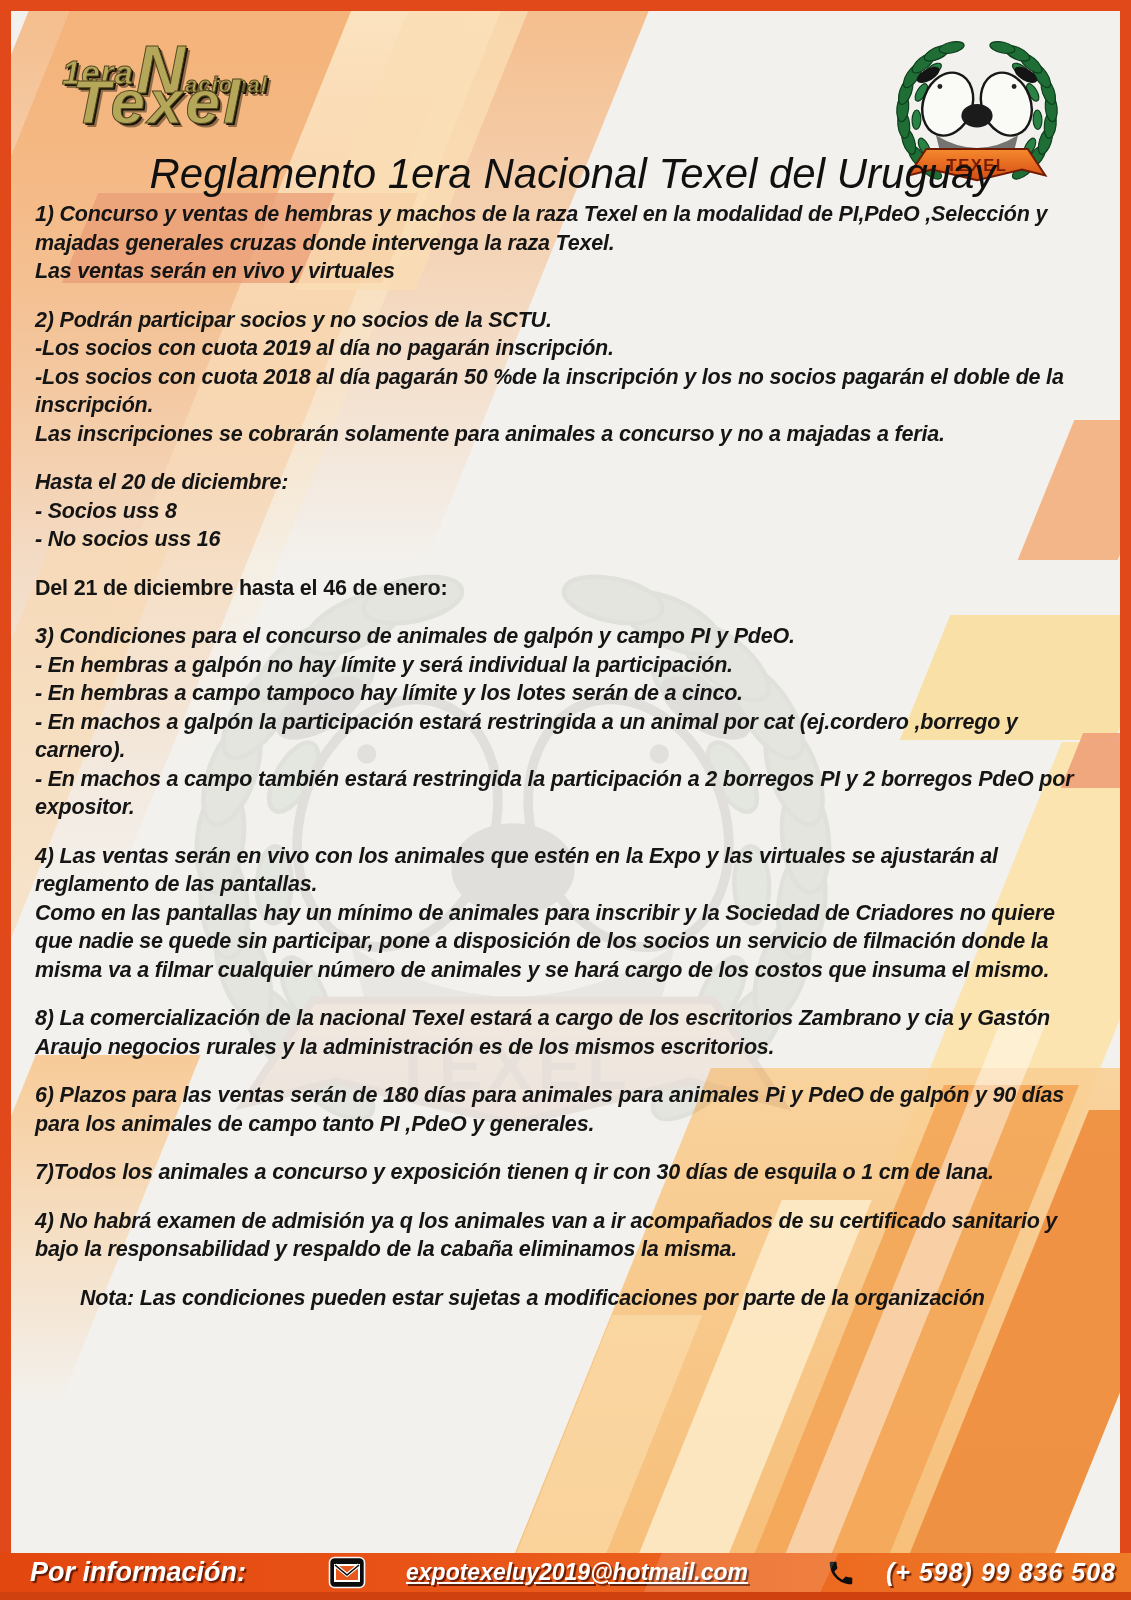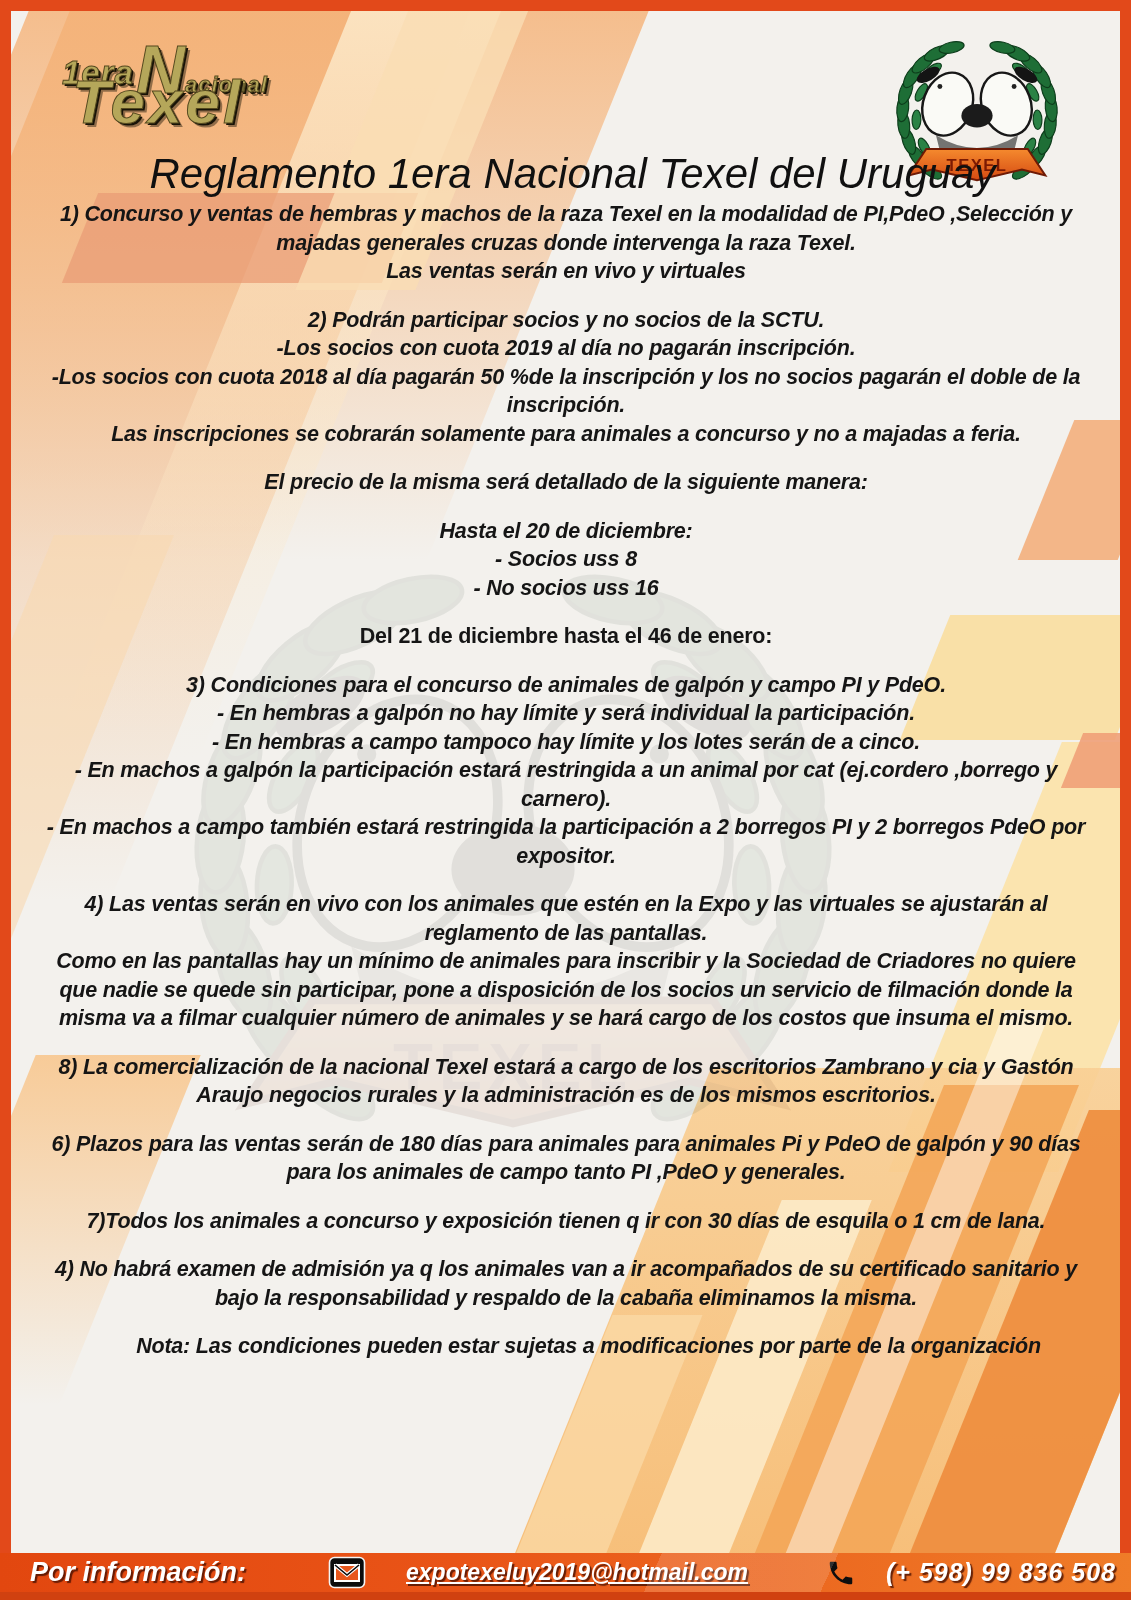--- a/index.html
+++ b/index.html
@@ -53,21 +53,21 @@
   .title {
     position:absolute; top:150px; left:7px; width:100%; z-index:4;
     text-align:center; font-size:42px; font-weight:400; font-style:italic; color:#101010;
   }
 
   
   .content { position:absolute; top:200px; left:35px; right:34px; z-index:4; }
   .para {
     margin:0 0 20px 0; white-space:pre-line;
     font-style:italic; font-weight:700; font-size:21.5px; line-height:28.5px;
-    letter-spacing:-0.2px; color:#151515;text-align:center;
+    letter-spacing:-0.2px; color:#151515;
   }
   .para.upright { font-style:normal; }
   .para.note { padding-left:45px; margin-bottom:8px; }
 
   
   .footer { position:absolute; left:0; right:0; bottom:0; height:47px; z-index:9; }
   .footer-band {
     position:absolute; top:0; left:0; right:0; height:39px;
     background:linear-gradient(90deg,#e2470f 0%, #e95417 40%, #ef7c28 100%);
     display:flex; align-items:center;
@@ -174,21 +174,20 @@
 
   <div class="title">Reglamento 1era Nacional Texel del Uruguay</div>
 
   <div class="content">
     <p class="para">1) Concurso y ventas de hembras y machos de la raza Texel en la modalidad de PI,PdeO ,Selección y majadas generales cruzas donde intervenga la raza Texel.
 Las ventas serán en vivo y virtuales</p>
     <p class="para">2) Podrán participar socios y no socios de la SCTU.
 -Los socios con cuota 2019 al día no pagarán inscripción.
 -Los socios con cuota 2018 al día pagarán 50 %de la inscripción y los no socios pagarán el doble de la inscripción.
 Las inscripciones se cobrarán solamente para animales a concurso y no a majadas a feria.</p>
-    <p class="para">El precio de la misma será detallado de la siguiente manera:</p>
     <p class="para">Hasta el 20 de diciembre:
 - Socios uss 8
 - No socios uss 16</p>
     <p class="para upright">Del 21 de diciembre hasta el 46 de enero:</p>
     <p class="para">3) Condiciones para el concurso de animales de galpón y campo PI y PdeO.
 - En hembras a galpón no hay límite y será individual la participación.
 - En hembras a campo tampoco hay límite y los lotes serán de a cinco.
 - En machos a galpón la participación estará restringida a un animal por cat (ej.cordero ,borrego y carnero).
 - En machos a campo también estará restringida la participación a 2 borregos PI y 2 borregos PdeO por expositor.</p>
     <p class="para">4) Las ventas serán en vivo con los animales que estén en la Expo y las virtuales se ajustarán al reglamento de las pantallas.

